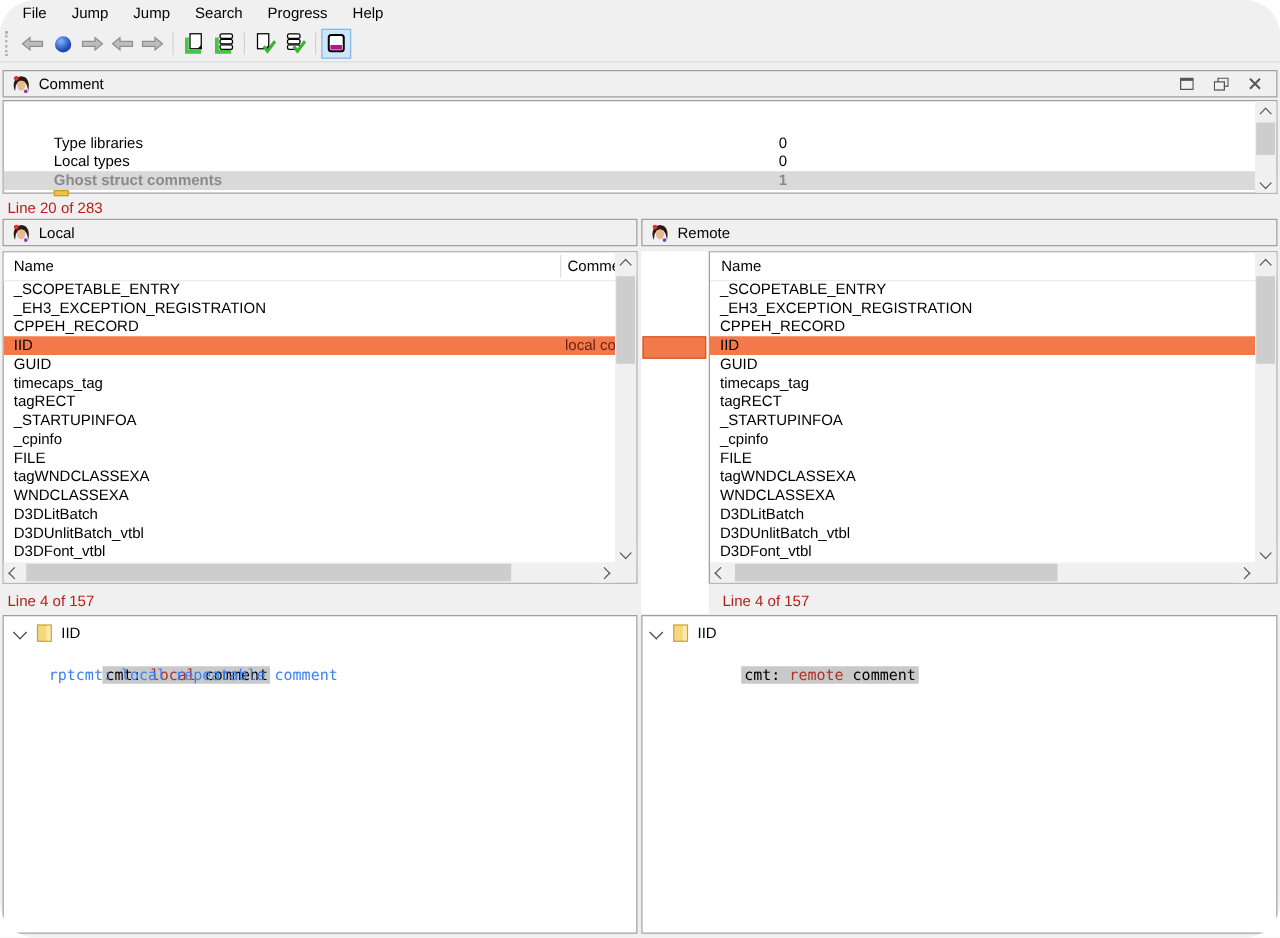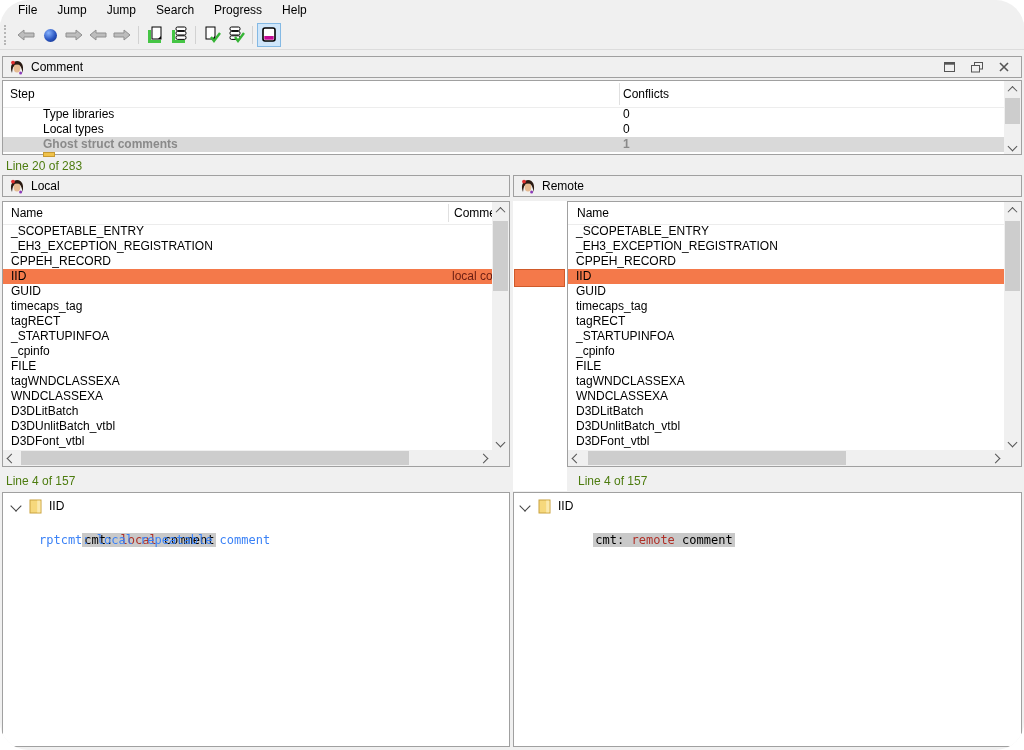--- a/index.html
+++ b/index.html
@@ -19,21 +19,21 @@
   .tb-btn.selected{background:#cfe6fa;border:1px solid #84b9e4;width:22px;height:22px;}
   .sphere{width:13px;height:13px;border-radius:50%;
     background:radial-gradient(circle at 35% 30%, #85b2ff 0%, #2a55c0 55%, #0b2a7e 100%);}
 
   
   .titlebar{position:absolute;height:22px;background:#f0f0f0;border:1px solid #a0a0a0;
     display:flex;align-items:center;padding:0 6px;box-sizing:border-box;}
   .titlebar .cap{margin-left:6px;}
   .win-btns{margin-left:auto;display:flex;align-items:center;gap:16px;padding-right:6px;}
   .box{position:absolute;background:#fff;border:1px solid #a0a0a0;box-sizing:border-box;}
-  .statusline{position:absolute;height:16px;color:#4d7c0f;}
+  .statusline{position:absolute;height:16px;color:#b91c1c;}
 
   
   .p-header{position:absolute;top:0;left:0;right:17px;height:26px;background:#fff;border-bottom:1px solid #ededed;}
   .p-header .h-step{position:absolute;left:7px;top:6px;}
   .p-header .h-conf{position:absolute;left:620px;top:6px;}
   .p-header .h-div{position:absolute;left:616px;top:2px;bottom:2px;width:1px;background:#e0e0e0;}
   .p-row{position:absolute;left:0;right:17px;height:15px;line-height:15px;}
   .p-row .step{position:absolute;left:40px;white-space:nowrap;}
   .p-row .conf{position:absolute;left:620px;}
   .p-row.active{background:#d9d9d9;color:#8a8a8a;font-weight:bold;}
@@ -177,25 +177,20 @@
           <rect x="3.5" y="0.5" width="8" height="6.5" fill="none" stroke="#555"></rect>
           <rect x="0.5" y="3.5" width="8" height="6.5" fill="#f0f0f0" stroke="#555"></rect>
         </svg>
       <svg width="10" height="10" viewBox="0 0 10 10">
           <path d="M1 1 L9 9 M9 1 L1 9" stroke="#555" stroke-width="1.6"></path>
         </svg>
     </span>
   </div>
 
   <div class="box" style="top:80px;left:2px;width:1020px;height:75px;">
-    <div class="p-header">
-      <span class="h-step">Step</span>
-      <span class="h-div"></span>
-      <span class="h-conf">Conflicts</span>
-    </div>
     <div class="p-row" style="top:26px;">
       <span class="step">Type libraries</span>
       <span class="conf">0</span>
     </div>
     <div class="p-row" style="top:41px;">
       <span class="step">Local types</span>
       <span class="conf">0</span>
     </div>
     <div class="p-row active" style="top:56px;">
       <span class="step">Ghost struct comments</span>

